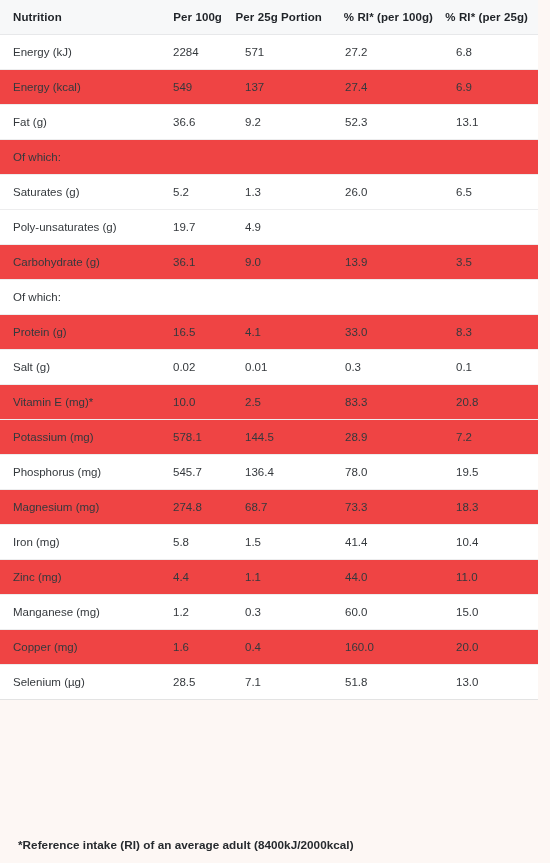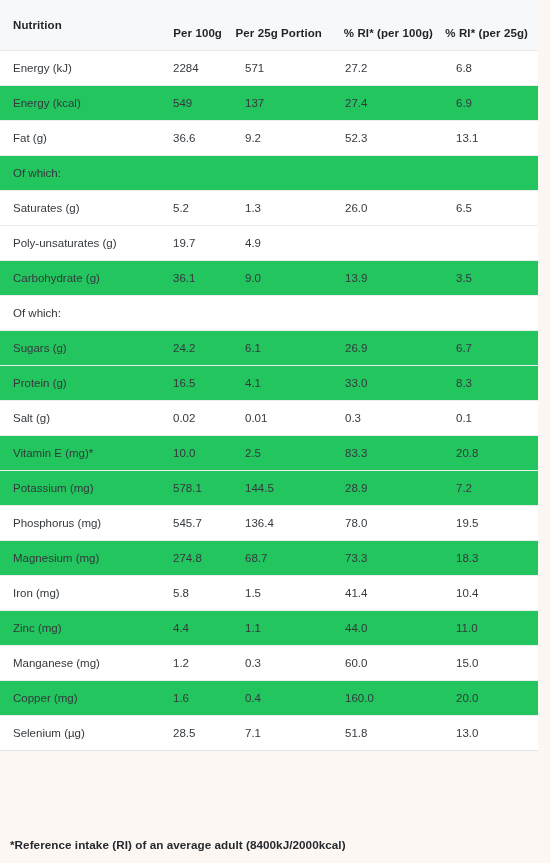--- a/index.html
+++ b/index.html
@@ -56,51 +56,51 @@
     height: 34px;
     padding: 0 0 0 13px;
     text-align: left;
     vertical-align: middle;
     border-bottom: 1px solid #e7e8ea;
     white-space: nowrap;
     letter-spacing: 0.1px;
   }
 
   table.nutrition-table thead th.num {
-    padding: 16px 10px 0 0;
+    padding: 0 10px 0 0;
     text-align: right;
   }
 
   table.nutrition-table tbody td {
     height: 34px;
     padding: 0 0 0 13px;
     vertical-align: middle;
     border-bottom: 1px solid #ededee;
     font-size: 11.5px;
     color: #35393d;
     white-space: nowrap;
     overflow: hidden;
     text-overflow: ellipsis;
   }
 
   table.nutrition-table tbody tr:last-child td {
     border-bottom: none;
   }
 
   table.nutrition-table tbody tr.shaded td {
-    background: #22c55e;
+    background: #ef4444;
   }
 
   table.nutrition-table tbody tr.plain td {
     background: #ffffff;
   }
 
   .footnote {
     position: absolute;
-    left: 10px;
+    left: 18px;
     top: 838px;
     font-size: 11.7px;
     font-weight: bold;
     color: #262a2e;
     letter-spacing: 0.05px;
     white-space: nowrap;
   }
 </style>
 </head>
 <body>
@@ -176,27 +176,20 @@
             <td>3.5</td>
           </tr>
           <tr class="plain">
             <td>Of which:</td>
             <td></td>
             <td></td>
             <td></td>
             <td></td>
           </tr>
           <tr class="shaded">
-            <td>Sugars (g)</td>
-            <td>24.2</td>
-            <td>6.1</td>
-            <td>26.9</td>
-            <td>6.7</td>
-          </tr>
-          <tr class="shaded">
             <td>Protein (g)</td>
             <td>16.5</td>
             <td>4.1</td>
             <td>33.0</td>
             <td>8.3</td>
           </tr>
           <tr class="plain">
             <td>Salt (g)</td>
             <td>0.02</td>
             <td>0.01</td>

